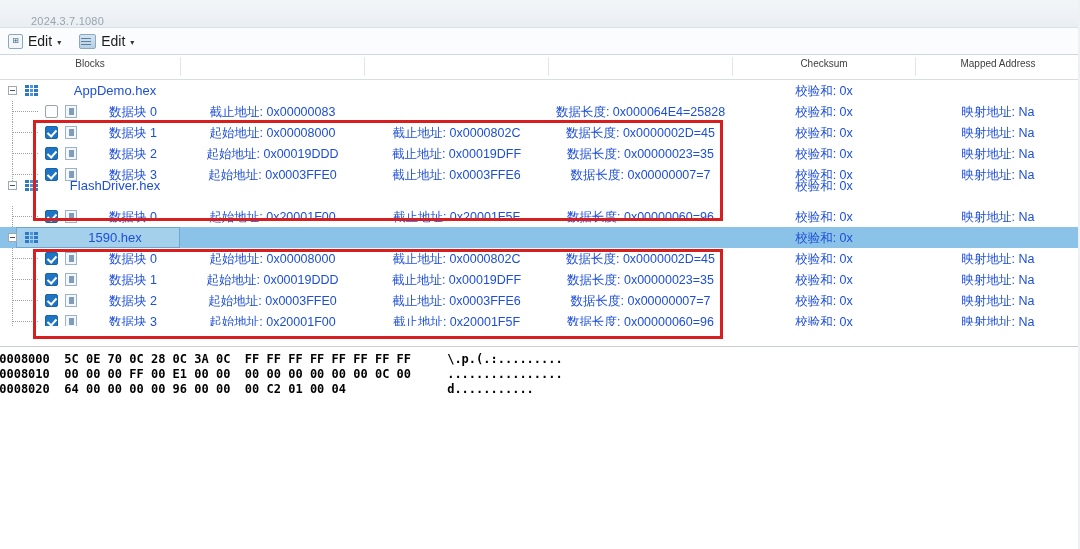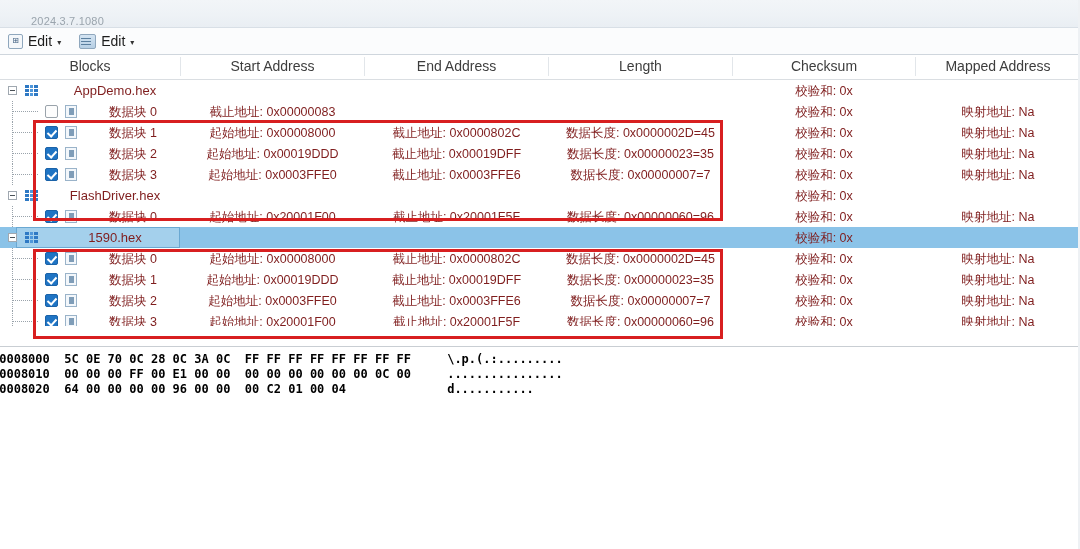--- a/index.html
+++ b/index.html
@@ -98,21 +98,21 @@
   
   .col-header {
     position: relative;
     height: 24px;
     background: #ffffff;
     border-bottom: 1px solid #dadee2;
   }
   .col-header .hcell {
     position: absolute;
     top: 3px;
-    font-size: 14px;
+    font-size: 10px;
     color: #3d3d3d;
     text-align: center;
   }
   .col-header .hsep {
     position: absolute;
     top: 2px;
     width: 1px;
     height: 19px;
     background: #e2e6ea;
   }
@@ -227,21 +227,21 @@
   .dash-h {
     position: absolute;
     height: 0;
     border-top: 1px dotted #9aa3ab;
   }
 
   .txt {
     position: absolute;
     top: 3px;
     font-size: 12.5px;
-    color: #7f1d1d;
+    color: #1d4ed8;
     white-space: nowrap;
   }
   .txt.grp {
     font-size: 13px;
   }
   .txt.ctr { text-align: center; }
 
   
   .redbox {
     position: absolute;
@@ -301,23 +301,20 @@
 </div>
 
 <div class="col-header">
   <div class="hsep" style="left:180px"></div>
   <div class="hsep" style="left:364px"></div>
   <div class="hsep" style="left:548px"></div>
   <div class="hsep" style="left:732px"></div>
   <div class="hsep" style="left:915px"></div>
 
   <div class="hcell" style="left:0px;   width:180px">Blocks</div>
-  <div class="hcell" style="left:181px; width:183px">Start Address</div>
-  <div class="hcell" style="left:365px; width:183px">End Address</div>
-  <div class="hcell" style="left:549px; width:183px">Length</div>
   <div class="hcell" style="left:916px; width:164px">Mapped Address</div>
   <div class="hcell" style="left:733px; width:182px">Checksum</div>
 </div>
 
 <div class="tree" id="tree">
     <div class="row" style="top: 0px;">
       <div class="tw cellz" style="left:8px">
         <span class="expander"></span>
       </div>
       <div class="tw cellz" style="left:25px">
@@ -342,20 +339,21 @@
       <div class="tw cellz" style="left:45px">
         <span class="chk off"></span>
       </div>
       <div class="tw cellz" style="left:65px">
         <span class="blk-icon">
           <b></b>
         </span>
       </div>
       <div class="txt cellz" style="left:86px; width:94px; text-align:center">数据块 0</div>
       <div class="txt ctr cellz" style="left:181px; width:183px;">截止地址: 0x00000083</div>
+      <div class="txt ctr cellz" style="left:549px; width:183px;">数据长度: 0x000064E4=25828</div>
       <div class="txt ctr cellz" style="left:733px; width:182px;">校验和: 0x</div>
       <div class="txt ctr cellz" style="left:916px; width:164px;">映射地址: Na</div>
     </div>
     <div class="row" style="top: 42px;">
       <div class="dash-v" style="left:12px; top:0; height:21px;"></div>
       <div class="dash-h" style="left:12px; top:10px; width:26px;"></div>
       <div class="tw cellz" style="left:45px">
         <span class="chk on"></span>
       </div>
       <div class="tw cellz" style="left:65px">
@@ -399,21 +397,21 @@
           <b></b>
         </span>
       </div>
       <div class="txt cellz" style="left:86px; width:94px; text-align:center">数据块 3</div>
       <div class="txt ctr cellz" style="left:181px; width:183px;">起始地址: 0x0003FFE0</div>
       <div class="txt ctr cellz" style="left:365px; width:183px;">截止地址: 0x0003FFE6</div>
       <div class="txt ctr cellz" style="left:549px; width:183px;">数据长度: 0x00000007=7</div>
       <div class="txt ctr cellz" style="left:733px; width:182px;">校验和: 0x</div>
       <div class="txt ctr cellz" style="left:916px; width:164px;">映射地址: Na</div>
     </div>
-    <div class="row" style="top: 105px;">
+    <div class="row" style="top: 95px;">
       <div class="tw cellz" style="left:8px">
         <span class="expander"></span>
       </div>
       <div class="tw cellz" style="left:25px">
         <span class="grp-icon">
           <i></i>
           <i></i>
           <i></i>
           <i></i>
           <i></i>

